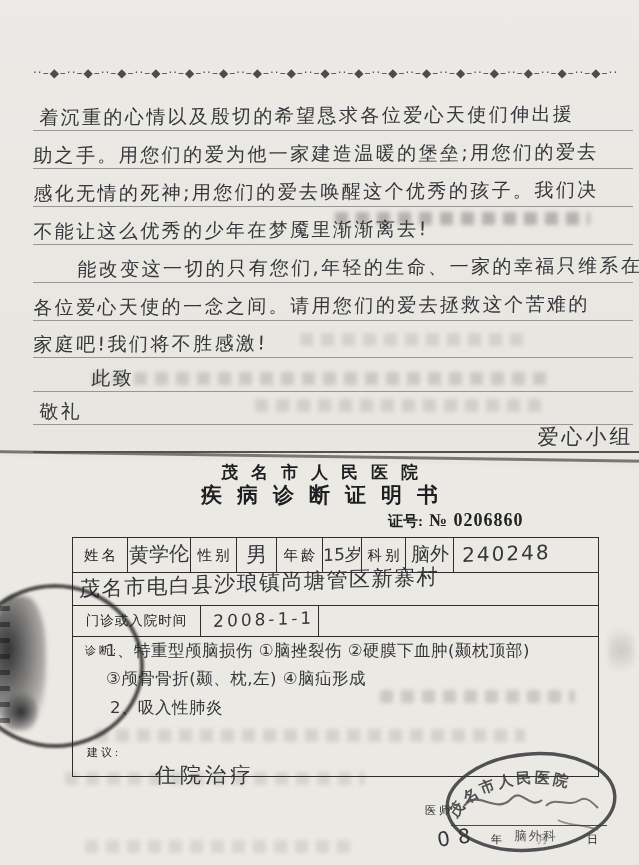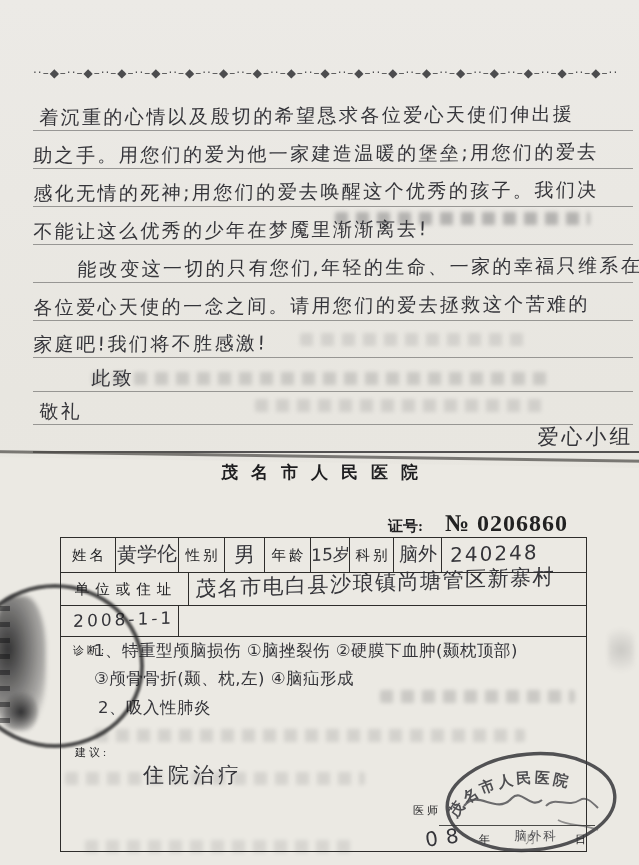--- a/index.html
+++ b/index.html
@@ -25,23 +25,23 @@
   .cert-bg{position:absolute;top:457px;left:0;width:639px;height:408px;background:#ebe9e3;
            clip-path:polygon(0 0,100% 11px,100% 100%,0 100%);}
   .cert-edge{position:absolute;top:455px;left:-6px;width:660px;height:2.5px;background:#55534f;
              transform:rotate(0.85deg);filter:blur(.5px);opacity:.75;}
   .print{font-family:"Liberation Serif",serif;color:#1e1e20;font-weight:bold;}
   .h-hosp{position:absolute;top:461px;left:0;width:639px;text-align:center;
           font-size:17px;font-weight:bold;letter-spacing:13px;text-indent:13px;}
   .h-title{position:absolute;top:481px;left:0;width:639px;text-align:center;
            font-size:21px;font-weight:bold;letter-spacing:15px;text-indent:15px;}
   .certno{position:absolute;top:510px;left:388px;font-size:15px;display:flex;align-items:baseline;gap:6px;}
-  .certno-num{font-size:24px;font-weight:bold;letter-spacing:1px;color:#222;margin-left:16px;}
-  
-  .tbl{position:absolute;left:60px;top:537px;width:527px;height:315px;box-sizing:border-box;
+  .certno-num{font-size:18px;font-weight:bold;letter-spacing:1px;color:#222;}
+  
+  .tbl{position:absolute;left:72px;top:537px;width:527px;height:240px;box-sizing:border-box;
        border:1.6px solid #2e2d2b;}
   .trow{display:flex;box-sizing:border-box;border-bottom:1.4px solid #2e2d2b;}
   .r1{height:35px}.r2{height:33px}.r3{height:31px}
   .cell{box-sizing:border-box;border-right:1.4px solid #2e2d2b;display:flex;align-items:center;
         justify-content:center;overflow:visible;position:relative;}
   .cell.last{border-right:none;}
   .lab{font-family:"Liberation Serif",serif;font-size:14.5px;color:#232325;letter-spacing:3px;text-indent:3px;}
   .lab.tight{letter-spacing:1px;font-size:13.5px;text-indent:0;}
   .lab.wide{letter-spacing:6px;}
   .hwv{font-size:19px;white-space:nowrap;transform:rotate(-2deg) skewX(-3deg);}
@@ -123,20 +123,21 @@
       <span class="hw ind-a">敬礼</span>
     </div>
   <div class="lline lsig">
       <span class="hw">爱心小组</span>
     </div>
 
   <div class="cert-bg"></div>
   <div class="cert-edge"></div>
 
   <div class="h-hosp print">茂名市人民医院</div>
+  <div class="h-title print">疾病诊断证明书</div>
   <div class="certno">
     <span class="print">证号:</span>
     <span class="certno-num print">№ 0206860</span>
   </div>
 
   <div class="tbl">
 
     <div class="trow r1">
       <div class="cell lab" style="width:55px">姓名</div>
       <div class="cell" style="width:63px">
@@ -153,27 +154,27 @@
       <div class="cell lab" style="width:44px">科别</div>
       <div class="cell" style="width:48px">
           <span class="hw hwv">脑外</span>
         </div>
       <div class="cell last start" style="flex:1;padding-left:8px">
           <span class="hw hwv" style="font-size:20px;letter-spacing:2px">240248</span>
         </div>
     </div>
 
     <div class="trow r2">
-      <div class="cell lab wide" style="width:128px">单位或住址</div>
       <div class="cell last start" style="flex:1;padding-left:6px">
           <span class="hw hwv" style="font-size:21px;letter-spacing:1.5px">茂名市电白县沙琅镇尚塘管区新寨村</span>
         </div>
     </div>
 
     <div class="trow r3">
+      <div class="cell lab tight" style="width:128px">门诊或入院时间</div>
       <div class="cell start" style="width:118px;padding-left:12px">
           <span class="hw hwv" style="font-size:17px;letter-spacing:3px">2008-1-1</span>
         </div>
       <div class="cell last" style="flex:1"></div>
     </div>
 
     <div class="free">
       <div class="diag-label flabel">诊断:</div>
       <div class="d1"><span class="hw dline">1、特重型颅脑损伤 ①脑挫裂伤 ②硬膜下血肿(颞枕顶部)</span></div>
       <div class="d2"><span class="hw dline">③颅骨骨折(颞、枕,左) ④脑疝形成</span></div>

